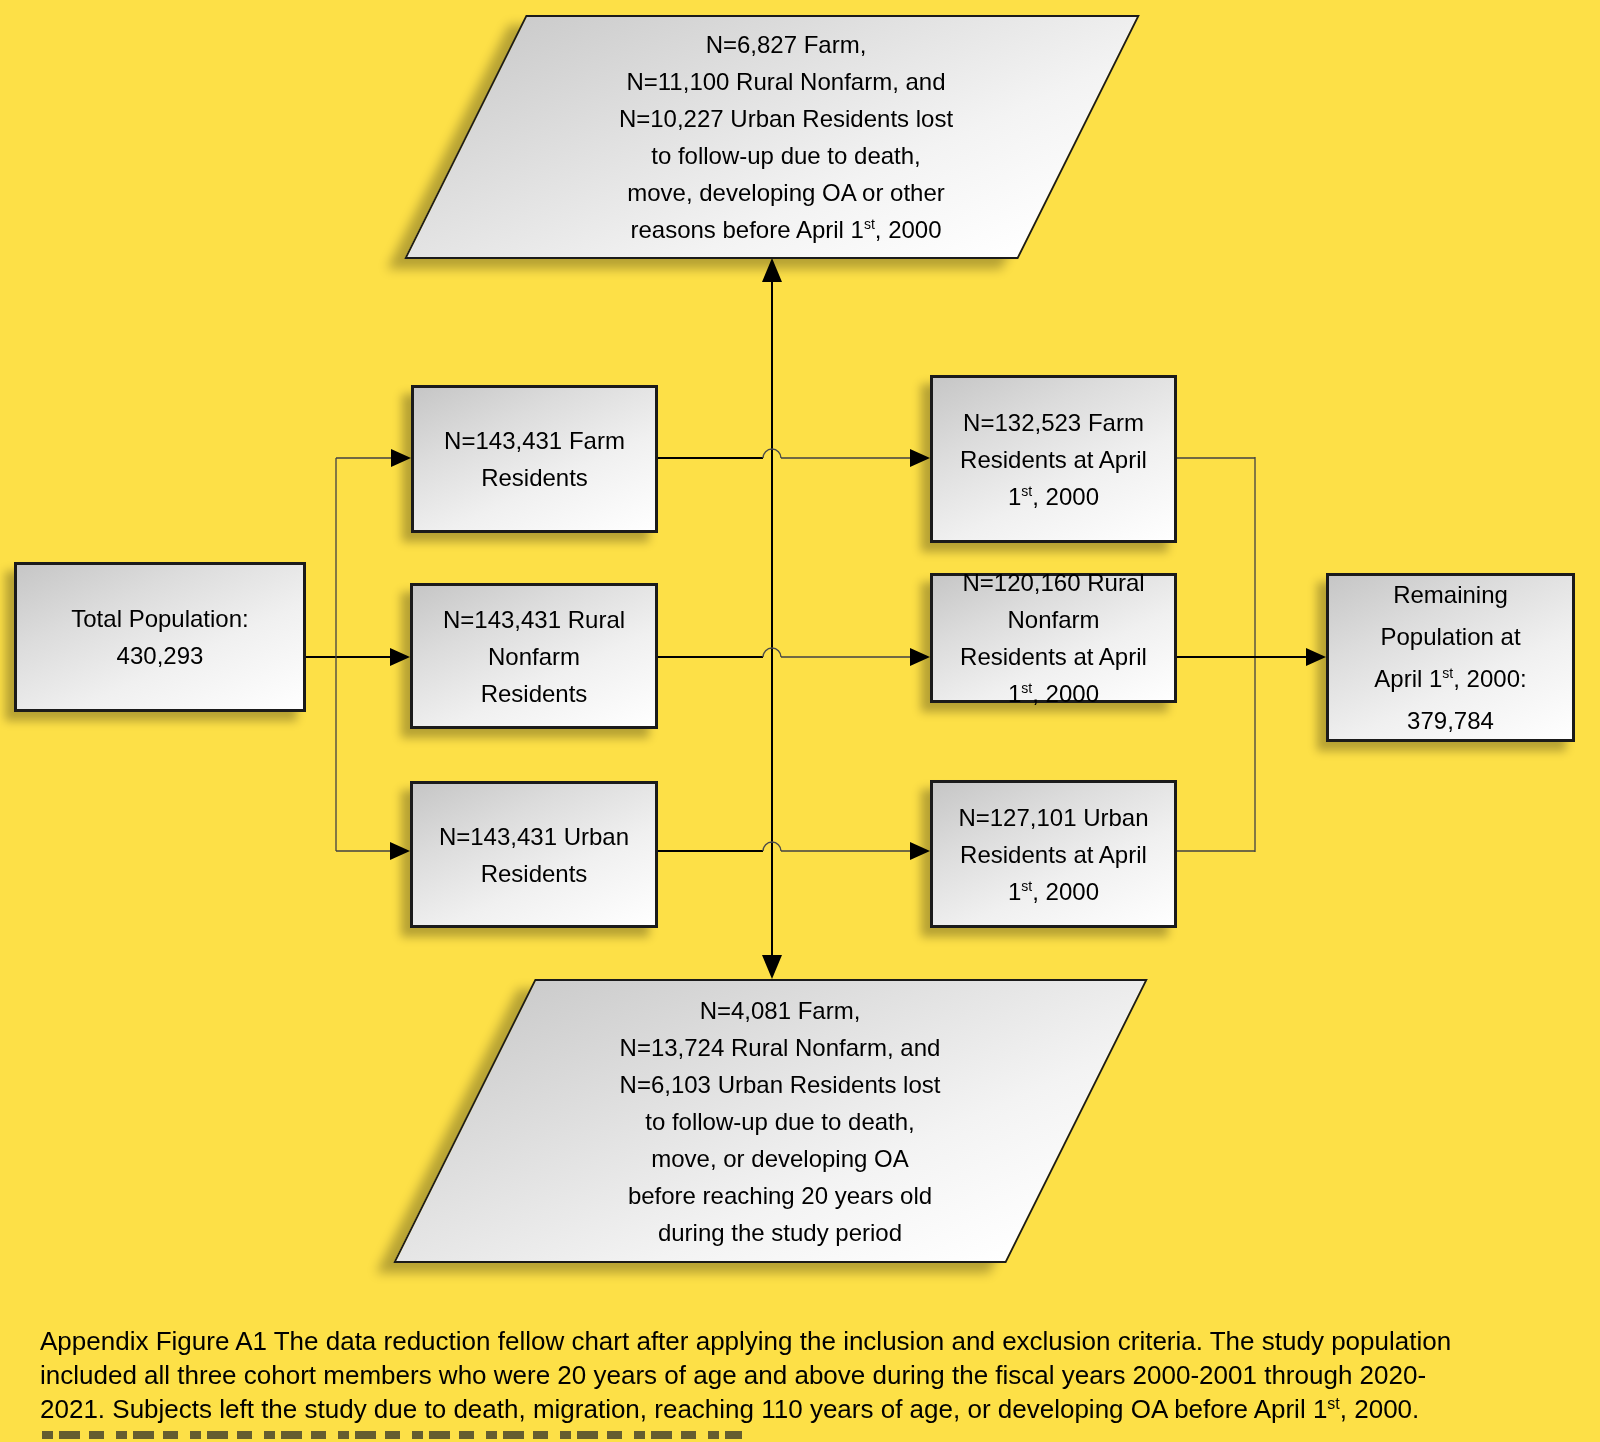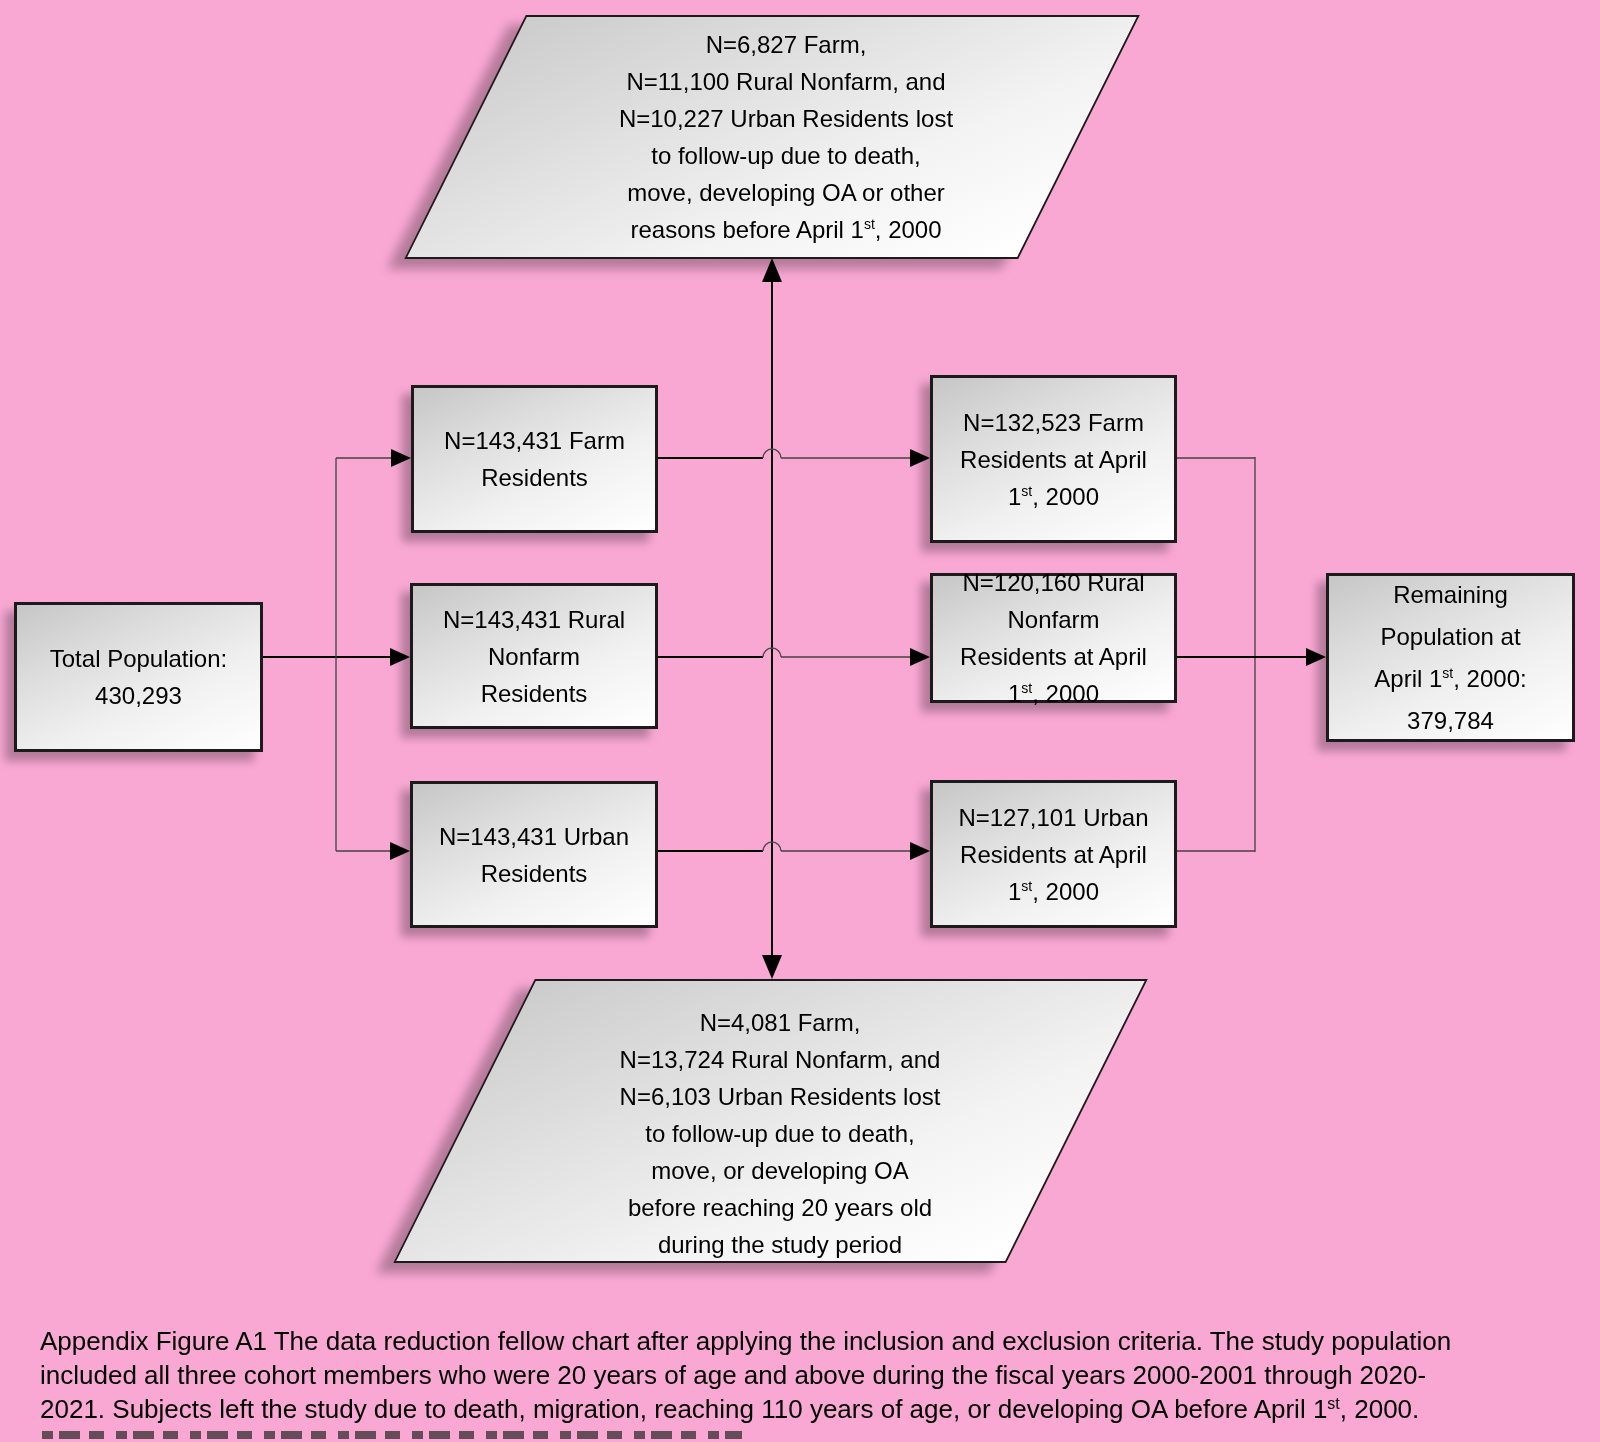--- a/index.html
+++ b/index.html
@@ -1,17 +1,17 @@
 <!DOCTYPE html>
 <html><head>
 <meta charset="utf-8">
 <style>
   html,body{margin:0;padding:0;background:#ffffff;}
   .canvas{
-    position:relative;width:1600px;height:1442px;background:#f9a8d4;overflow:hidden;
+    position:relative;width:1600px;height:1442px;background:#fde047;overflow:hidden;
     font-family:"Liberation Sans",sans-serif;color:#000;
   }
   .wires{position:absolute;left:0;top:0;width:1600px;height:1442px;}
   .w2{stroke:#000000;stroke-width:2;fill:none;}
   .w1{stroke:#424242;stroke-width:1.3;fill:none;}
   .hop{stroke:#4a4a4a;stroke-width:1.4;fill:none;}
   .ah{fill:#000000;stroke:none;}
 
   .node{
     position:absolute;box-sizing:border-box;
@@ -28,23 +28,23 @@
     box-shadow:-12px 10px 10px rgba(0,0,0,0.28);
     transform:skewX(-26.5deg);
   }
   .pgram-text{
     position:absolute;display:flex;flex-direction:column;justify-content:center;align-items:center;
     text-align:center;font-size:24px;line-height:37px;
   }
   #pg-top-shape{left:465px;top:15px;width:614px;height:244px;}
   #pg-top-text{left:436px;top:15px;width:700px;height:244px;}
   #pg-bot-shape{left:464px;top:979px;width:613px;height:284px;}
-  #pg-bot-text{left:430px;top:979px;width:700px;height:284px;margin-top:12px;}
+  #pg-bot-text{left:430px;top:979px;width:700px;height:284px;}
 
-  #box-total{left:14px;top:602px;width:249px;height:150px;}
+  #box-total{left:14px;top:562px;width:292px;height:150px;}
   #box-c1{left:411px;top:385px;width:247px;height:148px;}
   #box-c2{left:410px;top:583px;width:248px;height:146px;}
   #box-c3{left:410px;top:781px;width:248px;height:147px;}
   #box-r1{left:930px;top:375px;width:247px;height:168px;}
   #box-r2{left:930px;top:573px;width:247px;height:130px;}
   #box-r3{left:930px;top:780px;width:247px;height:148px;}
   #box-rem{left:1326px;top:573px;width:249px;height:169px;justify-content:space-between;}
 
   .sup{font-size:14px;line-height:0;vertical-align:9px;}
   .cap-sup{font-size:16px;line-height:0;vertical-align:9px;}

